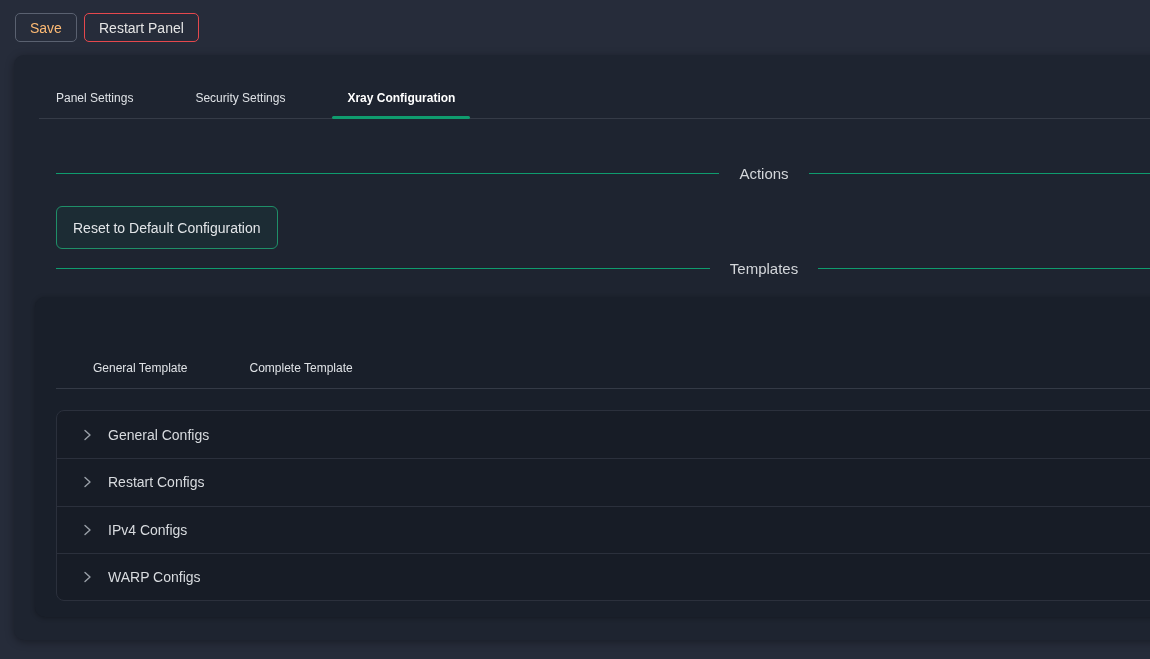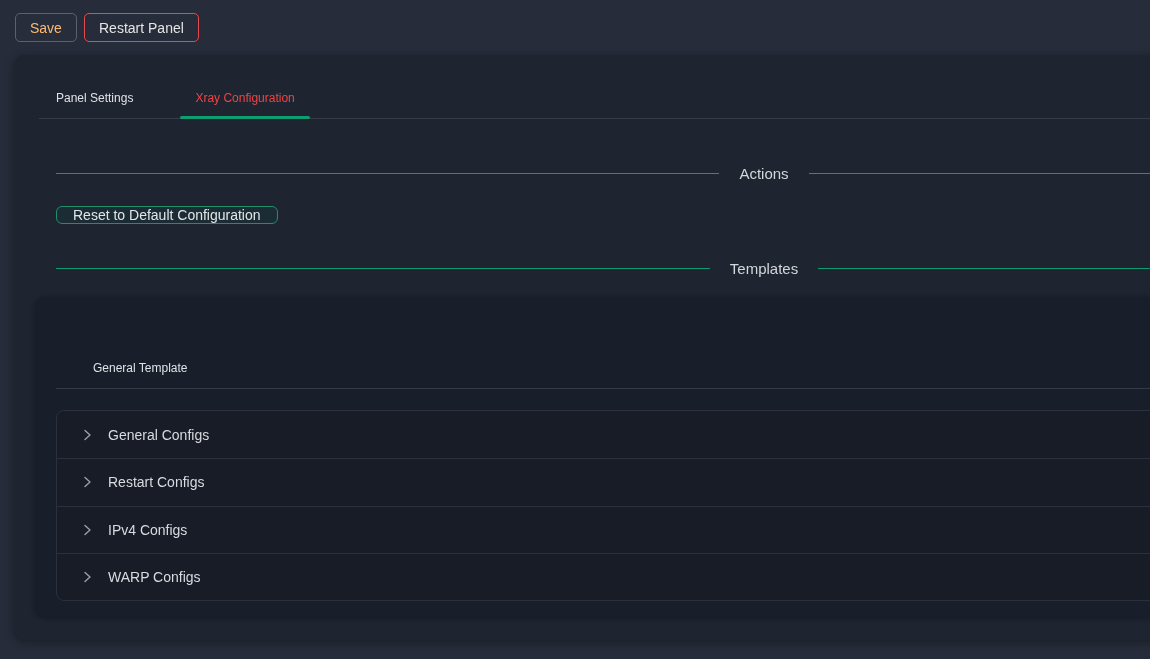--- a/index.html
+++ b/index.html
@@ -35,21 +35,21 @@
   .tabbar {
     position:absolute; right:0; display:flex; align-items:stretch;
     border-bottom:1px solid #353b47;
   }
   .tabbar-outer { left:25px; top:22px; height:42px; padding-left:2px; }
   .tab {
     position:relative; display:flex; align-items:center;
     padding:0 15px; margin-right:32px;
     font-size:12px; color:#dfe2e6; cursor:pointer; white-space:nowrap;
   }
-  .tab.active { color:#ef4444; }
+  .tab.active { color:#ffffff;font-weight:bold; }
   .tab.active::after {
     content:""; position:absolute; left:0; right:0; bottom:-1px;
     height:3px; background:#0f9c6e; border-radius:2px;
   }
 
   
   .divider {
     position:absolute; left:42px; width:1416px; height:22px;
     display:flex; align-items:center;
     color:#d3d6da; font-size:15px;
@@ -57,21 +57,21 @@
   .divider::before, .divider::after {
     content:""; flex:1; height:1px; background:#0f9c6e;
   }
   .divider span { margin:14px 20px; }
   .divider-actions   { top:107px; }
   .divider-templates { top:202px; }
 
   
   .reset-btn {
     position:absolute; left:42px; top:151px;
-    height:18px; padding:0 16px;
+    height:43px; padding:0 16px;
     display:inline-flex; align-items:center;
     background:rgba(15,156,110,0.07);
     border:1px solid #1f8f68; border-radius:6px;
     color:#e2e5e8; font-size:14px; cursor:pointer;
   }
 
   
   .inner-card {
     position:absolute; left:21px; top:242px;
     width:1160px; height:320px;
@@ -102,37 +102,39 @@
 </head>
 <body>
 
 <button class="btn btn-save">Save</button>
 <button class="btn btn-restart">Restart Panel</button>
 
 <div class="main-card">
 
   <div class="tabbar tabbar-outer">
     <div class="tab">Panel Settings</div>
+    <div class="tab">Security Settings</div>
     <div class="tab active">Xray Configuration</div>
   </div>
 
   <div class="divider divider-actions">
     <span>Actions</span>
   </div>
 
   <button class="reset-btn">Reset to Default Configuration</button>
 
   <div class="divider divider-templates">
     <span>Templates</span>
   </div>
 
   <div class="inner-card">
 
     <div class="tabbar tabbar-inner">
       <div class="tab">General Template</div>
+      <div class="tab">Complete Template</div>
     </div>
 
     <div class="collapse">
       <div class="collapse-row">
         <span class="chev">
           <svg viewBox="0 0 12 12" fill="none" stroke="currentColor" stroke-width="1.4" stroke-linecap="round" stroke-linejoin="round">
               <polyline points="4,1.5 9,6 4,10.5"></polyline>
             </svg>
         </span>
         <span>General Configs</span>

